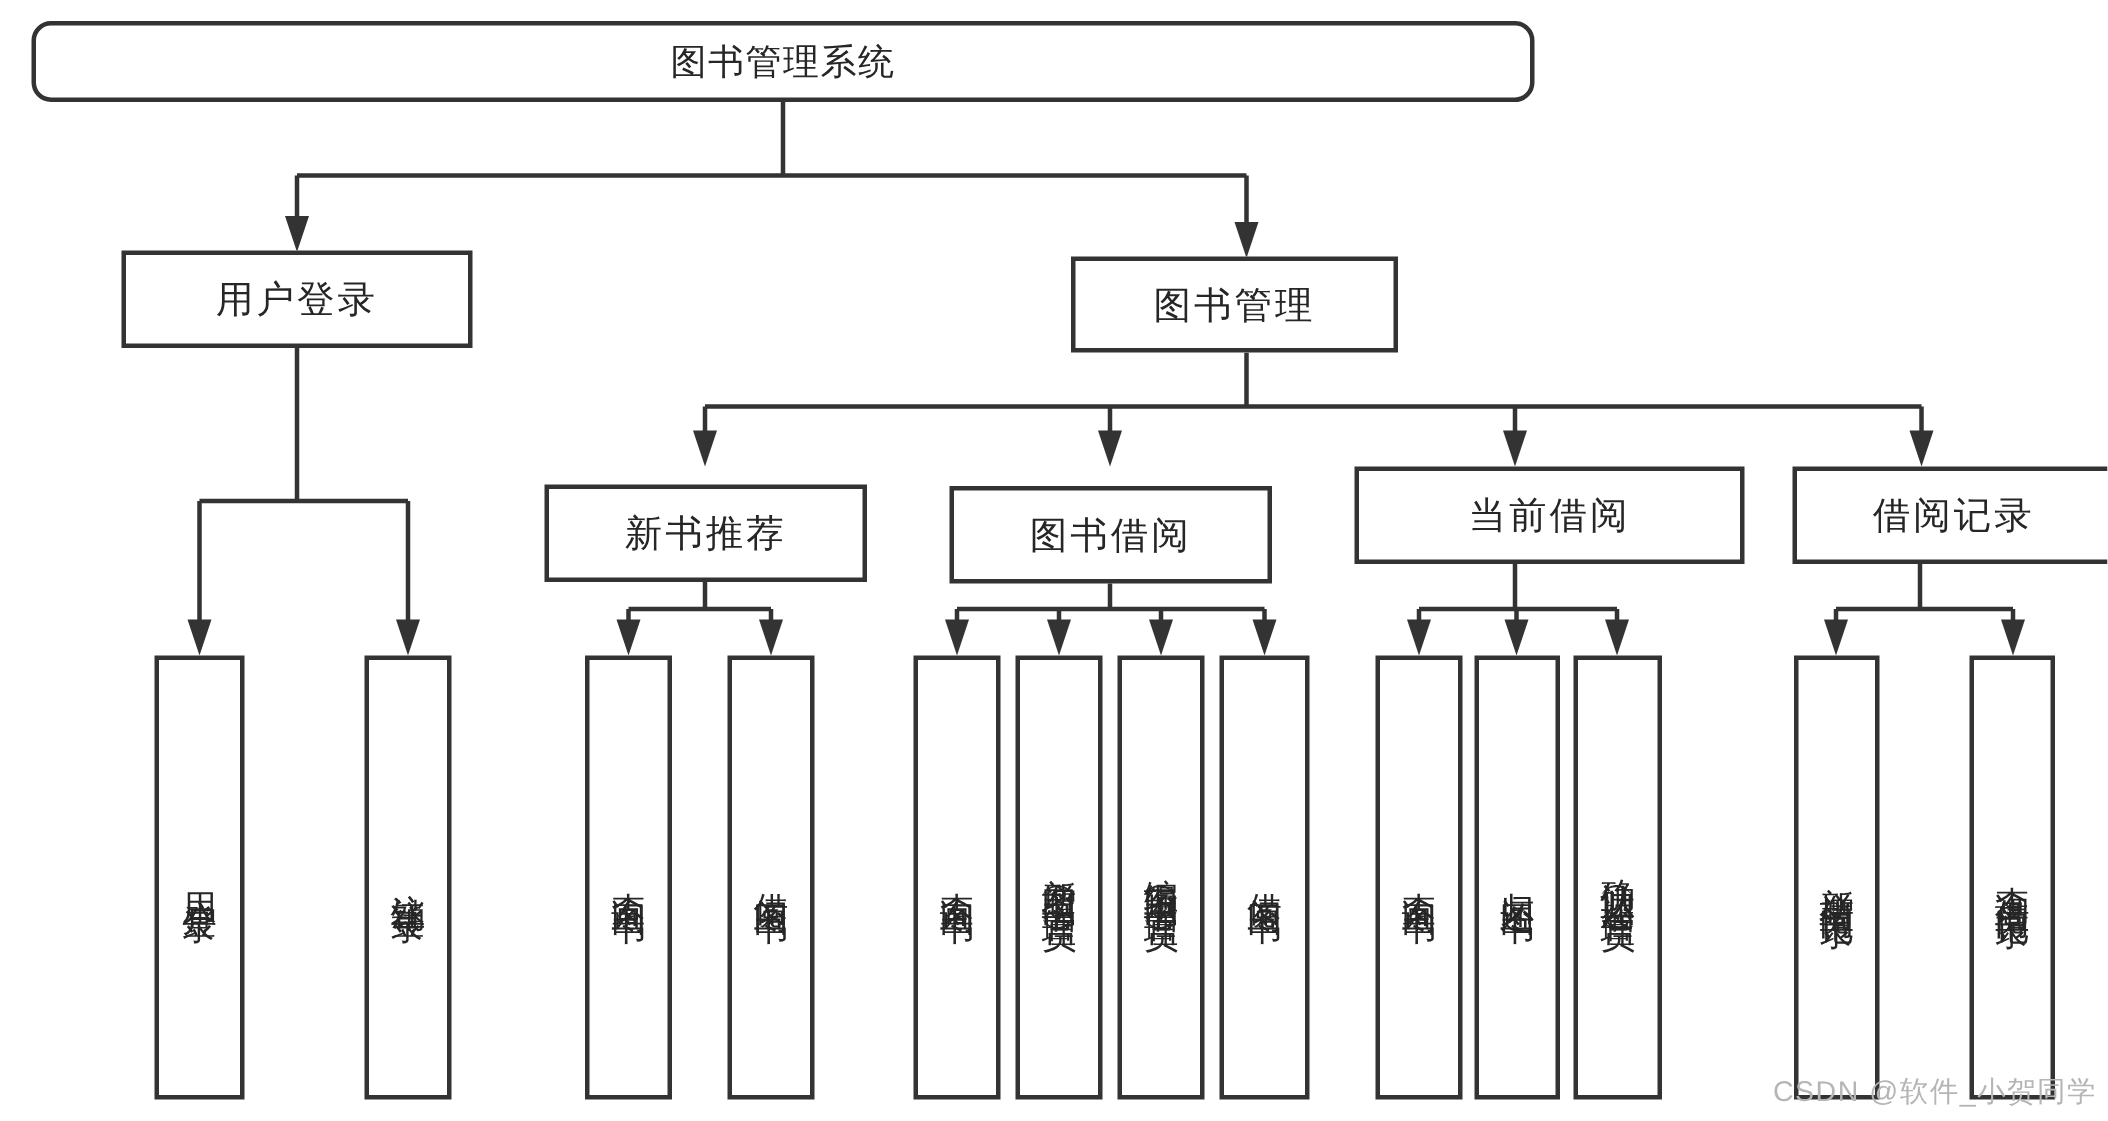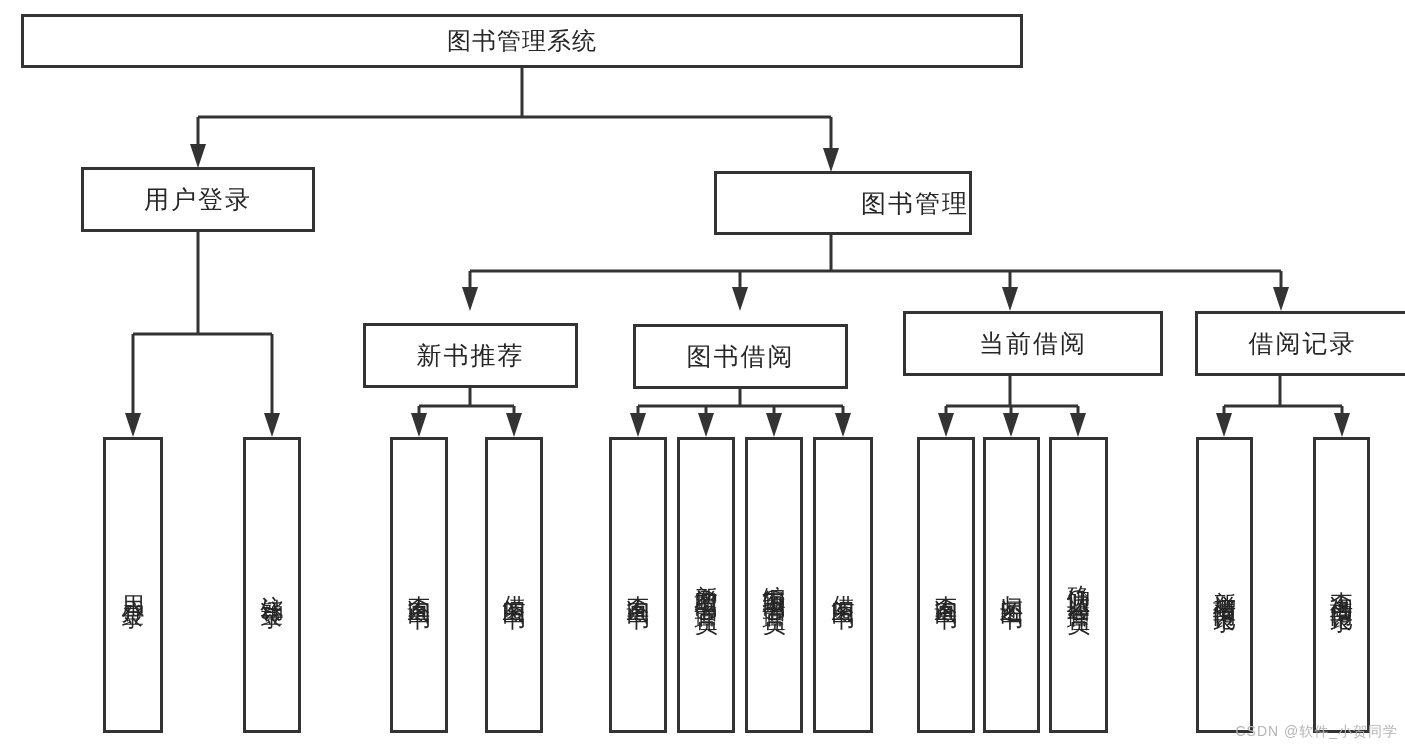--- a/index.html
+++ b/index.html
@@ -48,21 +48,21 @@
     writing-mode: vertical-rl;
     text-orientation: mixed;
     letter-spacing: 4px;
     line-height: 1;
     max-height: 276px;
   }
   .watermark {
     position: absolute;
     right: 7px;
     bottom: 6px;
-    font-size: 14px;
+    font-size: 19px;
     letter-spacing: 1px;
     color: #b5b5b5;
     z-index: 3;
     white-space: nowrap;
   }
 </style>
 </head>
 <body>
 
 <div id="canvas">
@@ -103,28 +103,28 @@
       <polygon points="766,413 782,413 774,437"></polygon>
       <polygon points="835,413 851,413 843,437"></polygon>
       <polygon points="938,413 954,413 946,437"></polygon>
       <polygon points="1003,413 1019,413 1011,437"></polygon>
       <polygon points="1070,413 1086,413 1078,437"></polygon>
       <polygon points="1216,413 1232,413 1224,437"></polygon>
       <polygon points="1334,413 1350,413 1342,437"></polygon>
     </g>
   </svg>
 
-  <div class="node node-h node-root" style="left:21px; top:14px; width:1002px; height:54px;">
+  <div class="node node-h node-root" style="left:21px; top:14px; width:1002px; height:54px;border-radius:13px;">
     <span>图书管理系统</span>
   </div>
 
   <div class="node node-h" style="left:81px; top:167px; width:234px; height:65px;">
     <span>用户登录</span>
   </div>
-  <div class="node node-h" style="left:714px; top:171px; width:258px; height:64px;justify-content:flex-end;">
+  <div class="node node-h" style="left:714px; top:171px; width:218px; height:64px;">
     <span>图书管理</span>
   </div>
 
   <div class="node node-h" style="left:363px; top:323px; width:215px; height:65px;">
     <span>新书推荐</span>
   </div>
   <div class="node node-h" style="left:633px; top:324px; width:215px; height:65px;">
     <span>图书借阅</span>
   </div>
   <div class="node node-h" style="left:903px; top:311px; width:260px; height:65px;">

